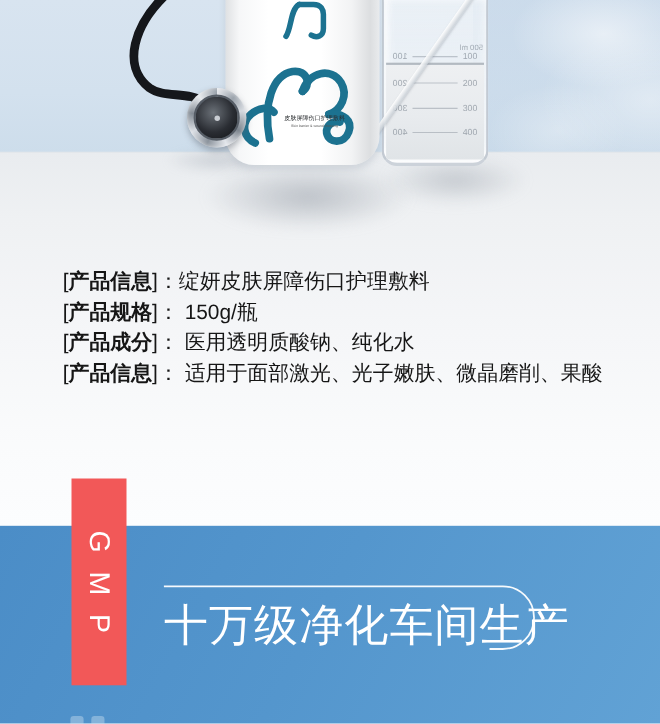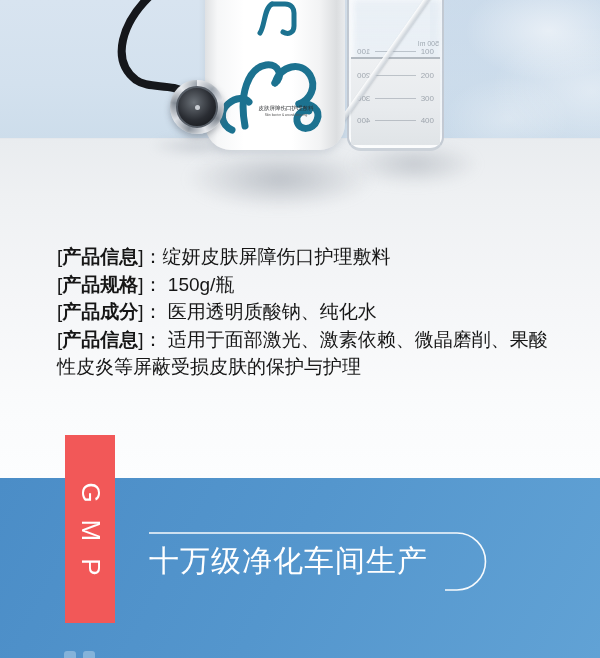--- a/index.html
+++ b/index.html
@@ -73,21 +73,21 @@
   .info{position:absolute;left:57px;top:243px;width:505px;font-size:19px;line-height:27.5px;color:#161616;}
   .info .name{font-weight:bold;}
 
   
   .banner{position:absolute;left:0;top:478px;width:600px;height:180px;
     background:linear-gradient(118deg,#4b8dc7 0%,#5496cd 48%,#61a2d5 100%);}
   .ribbon{position:absolute;left:65px;top:435px;width:50px;height:188px;background:#f25858;}
   .ribbon-text{position:absolute;left:50%;top:50%;transform:translate(-50%,-50%) rotate(90deg);
     color:#fff;font-size:26px;letter-spacing:17px;white-space:nowrap;font-weight:400;padding-left:17px;}
   .deco-frame{position:absolute;left:145px;top:527px;}
-  .banner-title{position:absolute;left:149px;top:541px;color:#fff;font-size:30px;
+  .banner-title{position:absolute;left:149px;top:541px;color:#fff;font-size:40px;
     letter-spacing:1px;font-weight:400;white-space:nowrap;}
   .banner-subtitle{position:absolute;left:149px;top:584px;color:rgba(255,255,255,.93);
     font-size:10px;font-weight:bold;letter-spacing:1.3px;white-space:nowrap;}
   .faint-marks{position:absolute;left:64px;top:651px;display:flex;gap:7px;}
   .faint-marks i{display:block;width:12px;height:8px;border-radius:3px 3px 0 0;background:rgba(255,255,255,.3);}
 </style>
 </head>
 <body>
 
 <div class="page">
@@ -154,22 +154,21 @@
   </svg>
   <div class="chestpiece">
     <div class="mid"></div>
     <div class="dot"></div>
   </div>
 
   <div class="info">
     <div><span>[</span><span class="name">产品信息</span><span>]：</span><span>绽妍皮肤屏障伤口护理敷料</span></div>
     <div><span>[</span><span class="name">产品规格</span><span>]：</span><span> 150g/瓶</span></div>
     <div><span>[</span><span class="name">产品成分</span><span>]：</span><span> 医用透明质酸钠、纯化水</span></div>
-    <div><span>[</span><span class="name">产品信息</span><span>]：</span><span> 适用于面部激光、激素依赖、微晶磨削、果酸</span></div>
-    <div>性皮炎等屏蔽受损皮肤的保护与护理</div>
+    <div><span>[</span><span class="name">产品信息</span><span>]：</span><span> 适用于面部激光、光子嫩肤、微晶磨削、果酸</span></div>
   </div>
 
   <div class="banner">
     <div class="faint-marks" style="position:absolute;left:64px;top:173px;">
         <i></i>
         <i></i>
       </div>
   </div>
 
   <svg class="deco-frame" width="350" height="68" viewBox="0 0 350 68">

